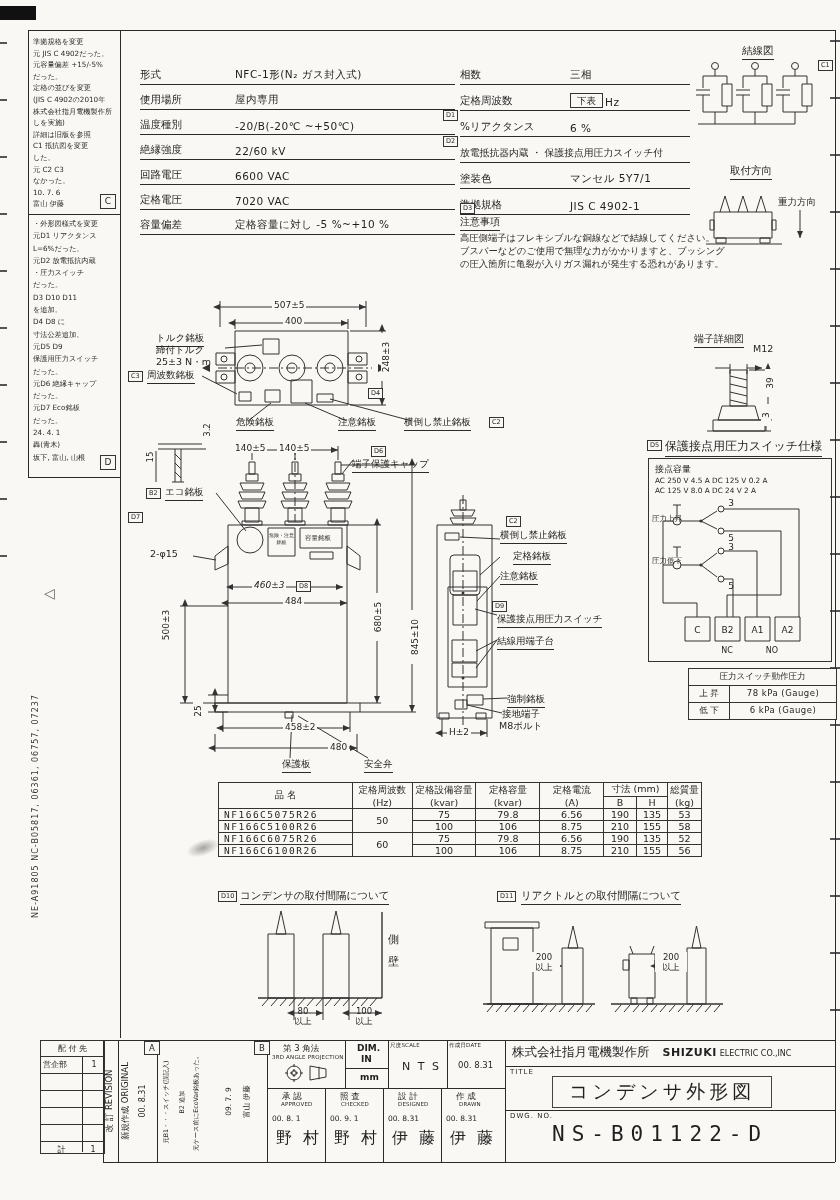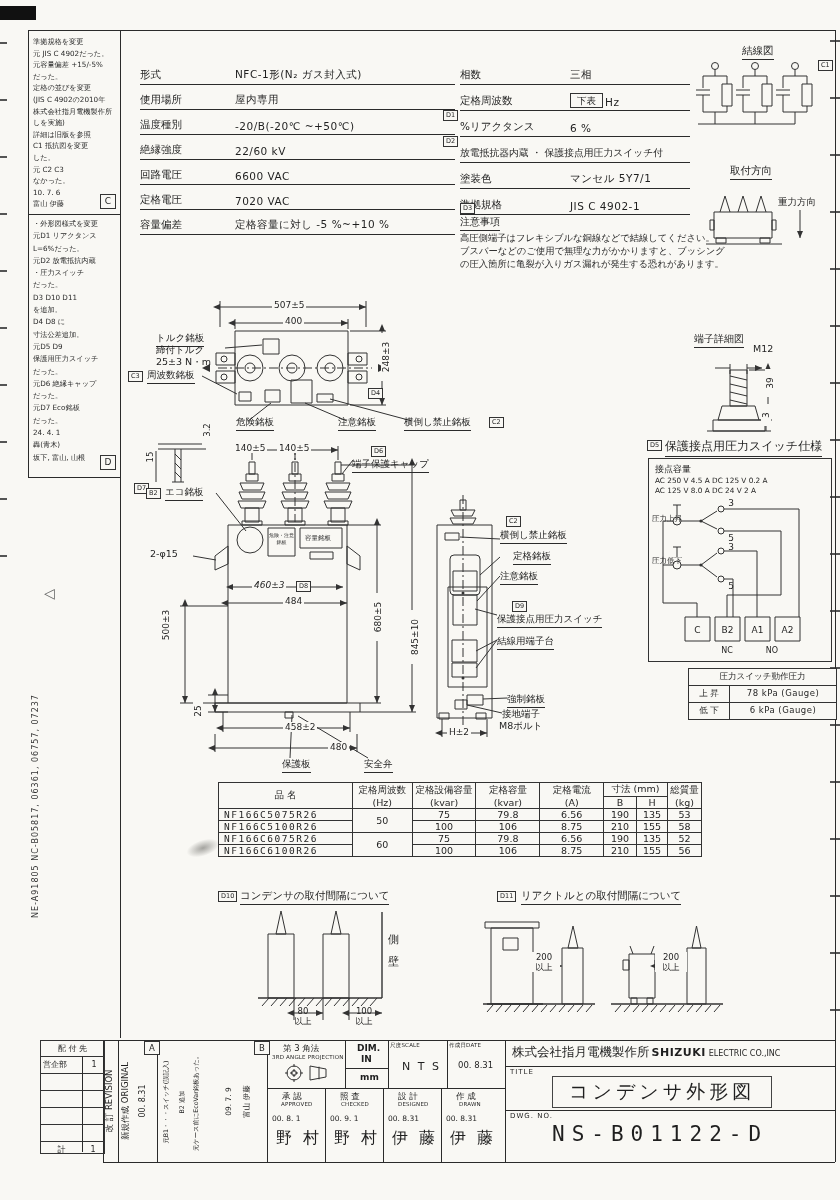--- a/index.html
+++ b/index.html
@@ -325,21 +325,21 @@
     <path d="M53,118L76,122"></path>
     <path d="M150,320L152,277"></path>
     <path d="M228,320L158,278"></path>
     <path d="M155,8V84" stroke-dasharray="9 3 2 3"></path>
   </g>
 </svg>
 <div class="dim" style="left:233px;top:443px;">140±5</div>
 <div class="dim" style="left:277px;top:443px;">140±5</div>
 <div class="mk" style="left:371px;top:446px;">D6</div>
 <div class="lbl u" style="left:352px;top:458px;">端子保護キャップ</div>
-<div class="mk" style="left:128px;top:483px;margin-left:6px;">D7</div>
+<div class="mk" style="left:128px;top:512px;">D7</div>
 <div class="mk" style="left:146px;top:488px;">B2</div>
 <div class="lbl u" style="left:165px;top:486px;">エコ銘板</div>
 <div class="lbl" style="left:150px;top:548px;">2-φ15</div>
 <div class="twol" style="left:268px;top:532px;width:27px;font-size:5px;line-height:7px;">
   <div>危険・注意</div>
   <div>銘板</div>
   </div>
 <div class="lbl" style="left:305px;top:534px;font-size:6.5px;">容量銘板</div>
 <div class="dim" style="left:252px;top:580px;font-style:italic;">460±3</div>
 <div class="mk" style="left:296px;top:581px;">D8</div>
@@ -379,21 +379,21 @@
   </g>
   <g class="fl">
       <circle cx="38" cy="100" r="1.5"></circle>
       <circle cx="38" cy="185" r="1.5"></circle>
     </g>
 </svg>
 <div class="mk" style="left:506px;top:516px;">C2</div>
 <div class="lbl u" style="left:500px;top:529px;">横倒し禁止銘板</div>
 <div class="lbl u" style="left:500px;top:550px;margin-left:13px;">定格銘板</div>
 <div class="lbl u" style="left:500px;top:570px;">注意銘板</div>
-<div class="mk" style="left:512px;top:601px;">D9</div>
+<div class="mk" style="left:492px;top:601px;">D9</div>
 <div class="lbl u" style="left:497px;top:613px;">保護接点用圧力スイッチ</div>
 <div class="lbl u" style="left:497px;top:635px;">結線用端子台</div>
 <div class="lbl u" style="left:507px;top:693px;">強制銘板</div>
 <div class="lbl" style="left:502px;top:708px;">接地端子</div>
 <div class="lbl" style="left:499px;top:720px;">M8ボルト</div>
 <div class="dim" style="left:447px;top:727px;">H±2</div>
 
 <div class="lbl u" style="left:694px;top:332px;font-size:10px;">端子詳細図</div>
 <div class="lbl" style="left:753px;top:343px;">M12</div>
 <svg style="left:655px;top:330px;" width="180" height="108" viewBox="0 0 180 108">
@@ -707,19 +707,19 @@
 <div class="lbl tb-small" style="left:398px;top:1101px;">DESIGNED</div>
 <div class="lbl" style="left:388px;top:1114px;font-size:7.5px;">00. 8.31</div>
 <div class="lbl" style="left:392px;top:1128px;font-size:16px;letter-spacing:3px;">伊 藤</div>
 <div class="lbl" style="left:456px;top:1091px;font-size:8.5px;">作 成</div>
 <div class="lbl tb-small" style="left:459px;top:1101px;">DRAWN</div>
 <div class="lbl" style="left:446px;top:1114px;font-size:7.5px;">00. 8.31</div>
 <div class="lbl" style="left:450px;top:1128px;font-size:16px;letter-spacing:3px;">伊 藤</div>
 
 <div class="abs" style="left:512px;top:1044px;width:320px;display:flex;align-items:baseline;white-space:nowrap;">
   <span style="font-size:12.5px;">株式会社指月電機製作所</span>
-  <span style="font-size:11px;font-weight:bold;letter-spacing:0.5px;margin-left:2px;">SHIZUKI</span>
+  <span style="font-size:11px;font-weight:bold;letter-spacing:0.5px;margin-left:13px;">SHIZUKI</span>
   <span style="font-size:8px;margin-left:3px;">ELECTRIC CO.,INC</span>
 </div>
 <div class="lbl" style="left:510px;top:1068px;font-size:7px;letter-spacing:1px;">TITLE</div>
 <div class="abs" style="left:552px;top:1076px;border:1px solid #444;padding:2px 16px;font-size:19px;letter-spacing:4px;">コンデンサ外形図</div>
 <div class="lbl" style="left:510px;top:1112px;font-size:7px;letter-spacing:1px;">DWG. NO.</div>
 <div class="abs" style="left:552px;top:1122px;font-family:'DejaVu Sans Mono',monospace;font-size:21px;letter-spacing:7px;">NS-B01122-D</div>
 
 </body></html>

